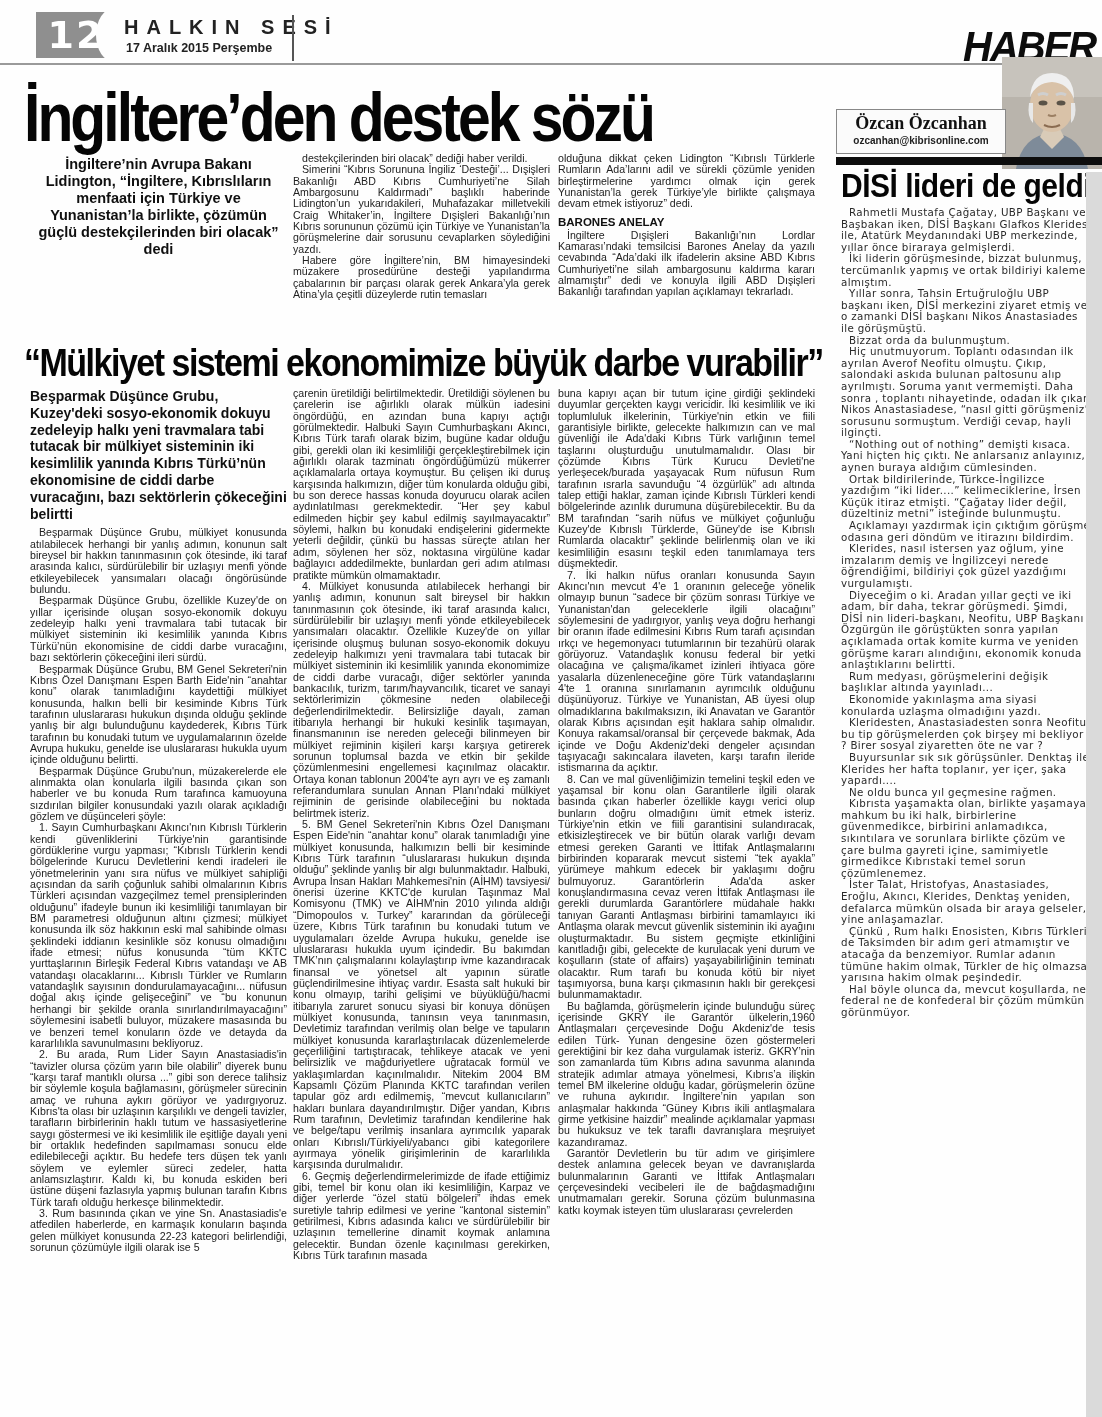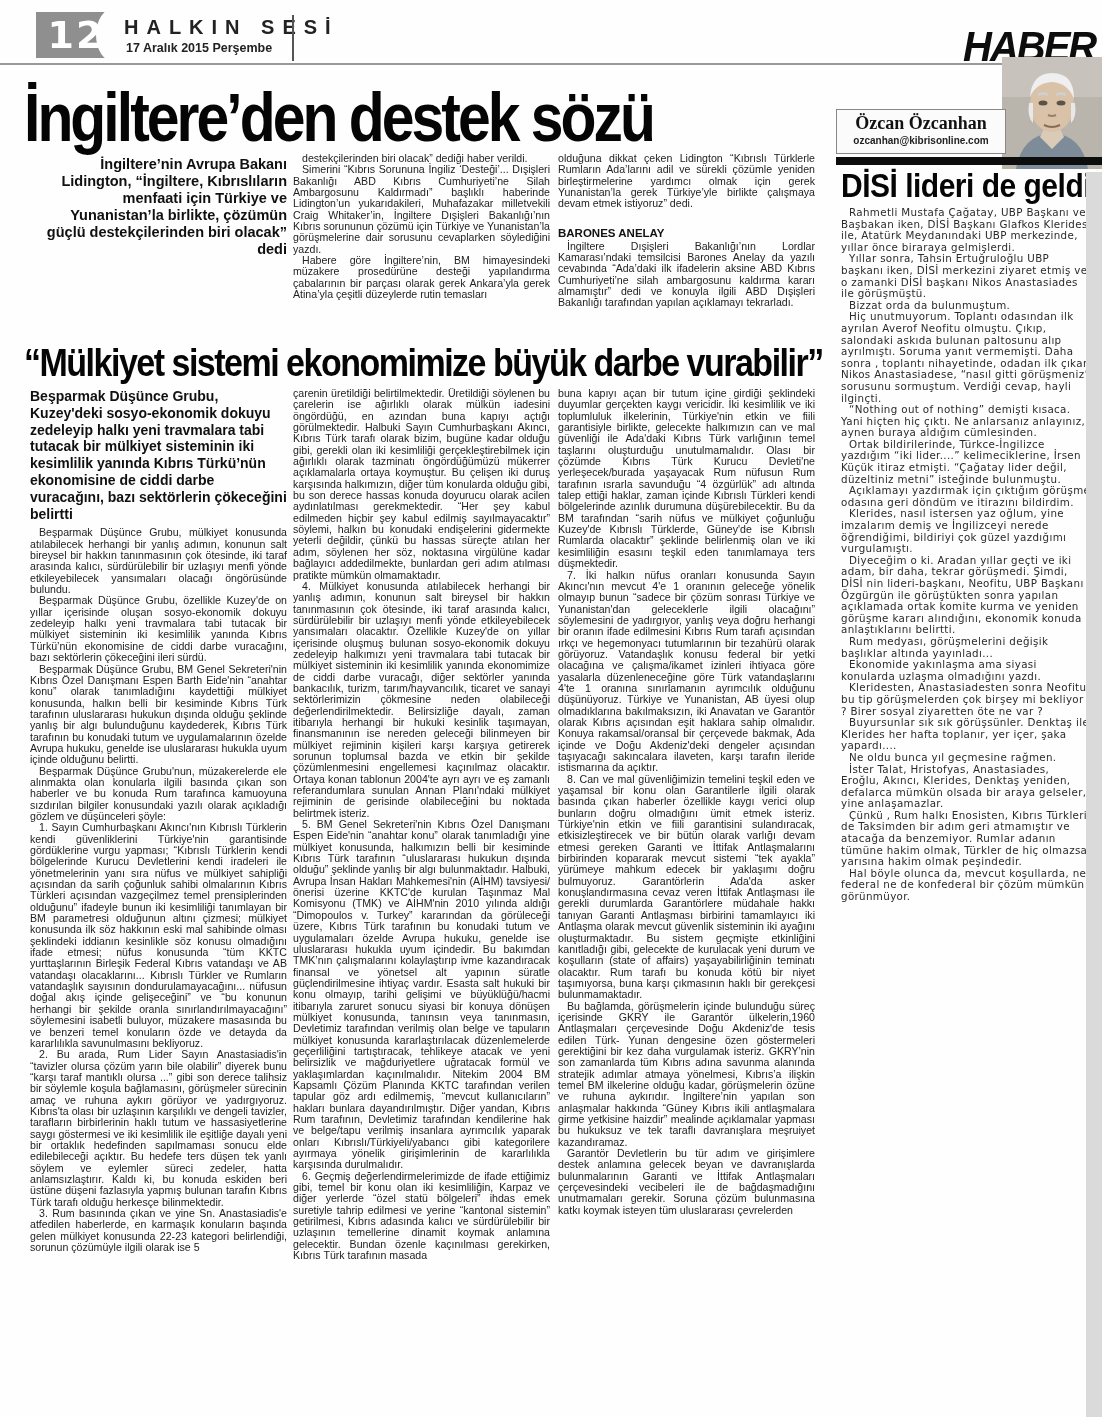--- a/index.html
+++ b/index.html
@@ -18,26 +18,26 @@
     letter-spacing:-2px;color:#0d0d0d;transform:scaleY(1.05);transform-origin:top left;}
   .head-rule{left:0;top:63px;width:1004px;height:2px;background:#9a9a9a;}
 
   
   .headline1{left:24px;top:82px;width:810px;font:700 60px/62px "Liberation Sans",sans-serif;
     letter-spacing:-3px;color:#050505;transform:scale(0.98,1.15);transform-origin:top left;white-space:nowrap;}
   .headline2{left:24px;top:341px;width:800px;font:700 34px/38px "Liberation Sans",sans-serif;
     letter-spacing:-1.5px;color:#050505;transform:scale(1.0,1.12);transform-origin:top left;white-space:nowrap;}
 
   
-  .lead{font:700 14.5px/17px "Liberation Sans",sans-serif;color:#101010;text-align:right;}
+  .lead{font:700 14.5px/17px "Liberation Sans",sans-serif;color:#101010;text-align:center;}
   .lead2{font:700 14px/16.8px "Liberation Sans",sans-serif;color:#101010;margin-bottom:5px;}
   .body-col{font:10.6px/11.35px "Liberation Sans",sans-serif;text-align:justify;color:#222;overflow:hidden;}
   .body-col p{margin:0;text-indent:9px;}
   .flush p:first-child{text-indent:0;}
-  .subhead{font:700 11.5px/13px "Liberation Sans",sans-serif;margin:17px 0 1px 0;color:#111;}
+  .subhead{font:700 11.5px/13px "Liberation Sans",sans-serif;margin:6px 0 1px 0;color:#111;}
   .gap6{height:5px;}
 
   
   .colm-photo{left:1002px;top:57px;width:100px;height:112px;overflow:hidden;}
   .colm-namebox{left:836px;top:109px;width:170px;height:45px;background:#fbfbfb;border:1px solid #888;
     box-sizing:border-box;text-align:center;}
   .colm-name{font:700 18px/24px "Liberation Serif",serif;color:#111;margin-top:1px;}
   .colm-email{font:700 10px/12px "Liberation Sans",sans-serif;color:#222;}
   .colm-blackbar{left:836px;top:157px;width:266px;height:8px;background:#0d0d0d;}
   .colm-headline{left:841px;top:168px;font:700 30px/34px "Liberation Sans",sans-serif;
@@ -81,33 +81,35 @@
     </svg>
   </div>
   <div class="abs colm-namebox">
     <div class="colm-name">Özcan Özcanhan</div>
     <div class="colm-email">ozcanhan@kibrisonline.com</div>
   </div>
   <div class="abs colm-blackbar"></div>
   <div class="abs colm-headline">DİSİ lideri de geldi</div>
   <div class="abs colm-body">
       <p>Rahmetli Mustafa Çağatay, UBP Başkanı ve Başbakan iken, DİSİ Başkanı Glafkos Klerides ile, Atatürk Meydanındaki UBP merkezinde, yıllar önce biraraya gelmişlerdi.</p>
+      <p>İki liderin görüşmesinde, bizzat bulunmuş, tercümanlık yapmış ve ortak bildiriyi kaleme almıştım.</p>
       <p>Yıllar sonra, Tahsin Ertuğruloğlu UBP başkanı iken, DİSİ merkezini ziyaret etmiş ve o zamanki DİSİ başkanı Nikos Anastasiades ile görüşmüştü.</p>
       <p>Bizzat orda da bulunmuştum.</p>
       <p>Hiç unutmuyorum. Toplantı odasından ilk ayrılan Averof Neofitu olmuştu. Çıkıp, salondaki askıda bulunan paltosunu alıp ayrılmıştı. Soruma yanıt vermemişti. Daha sonra , toplantı nihayetinde, odadan ilk çıkan Nikos Anastasiadese, “nasıl gitti görüşmeniz” sorusunu sormuştum. Verdiği cevap, hayli ilginçti.</p>
       <p>“Nothing out of nothing” demişti kısaca. Yani hiçten hiç çıktı. Ne anlarsanız anlayınız, aynen buraya aldığım cümlesinden.</p>
       <p>Ortak bildirilerinde, Türkce-İngilizce yazdığım “iki lider....” kelimeciklerine, İrsen Küçük itiraz etmişti. “Çağatay lider değil, düzeltiniz metni” isteğinde bulunmuştu.</p>
       <p>Açıklamayı yazdırmak için çıktığım görüşme odasına geri döndüm ve itirazını bildirdim.</p>
       <p>Klerides, nasıl istersen yaz oğlum, yine imzalarım demiş ve İngilizceyi nerede öğrendiğimi, bildiriyi çok güzel yazdığımı vurgulamıştı.</p>
       <p>Diyeceğim o ki. Aradan yıllar geçti ve iki adam, bir daha, tekrar görüşmedi. Şimdi, DİSİ nin lideri-başkanı, Neofitu, UBP Başkanı Özgürgün ile görüştükten sonra yapılan açıklamada ortak komite kurma ve yeniden görüşme kararı alındığını, ekonomik konuda anlaştıklarını belirtti.</p>
       <p>Rum medyası, görüşmelerini değişik başlıklar altında yayınladı...</p>
       <p>Ekonomide yakınlaşma ama siyasi konularda uzlaşma olmadığını yazdı.</p>
       <p>Kleridesten, Anastasiadesten sonra Neofitu bu tip görüşmelerden çok birşey mi bekliyor ? Birer sosyal ziyaretten öte ne var ?</p>
       <p>Buyursunlar sık sık görüşsünler. Denktaş ile Klerides her hafta toplanır, yer içer, şaka yapardı....</p>
       <p>Ne oldu bunca yıl geçmesine rağmen.</p>
+      <p>Kıbrısta yaşamakta olan, birlikte yaşamaya mahkum bu iki halk, birbirlerine güvenmedikce, birbirini anlamadıkca, sıkıntılara ve sorunlara birlikte çözüm ve çare bulma gayreti içine, samimiyetle girmedikce Kıbrıstaki temel sorun çözümlenemez.</p>
       <p>İster Talat, Hristofyas, Anastasiades, Eroğlu, Akıncı, Klerides, Denktaş yeniden, defalarca mümkün olsada bir araya gelseler, yine anlaşamazlar.</p>
       <p>Çünkü , Rum halkı Enosisten, Kıbrıs Türkleri de Taksimden bir adım geri atmamıştır ve atacağa da benzemiyor. Rumlar adanın tümüne hakim olmak, Türkler de hiç olmazsa yarısına hakim olmak peşindedir.</p>
       <p>Hal böyle olunca da, mevcut koşullarda, ne federal ne de konfederal bir çözüm mümkün görünmüyor.</p>
     </div>
   <div class="abs edge-band"></div>
 
   <div class="abs headline1">İngiltere’den destek sözü</div>
 
   <div class="abs" style="left:30px;top:156px;width:257px;height:182px;">
     <div class="lead">İngiltere’nin Avrupa Bakanı Lidington, “İngiltere, Kıbrıslıların menfaati için Türkiye ve Yunanistan’la birlikte, çözümün güçlü destekçilerinden biri olacak” dedi</div>

